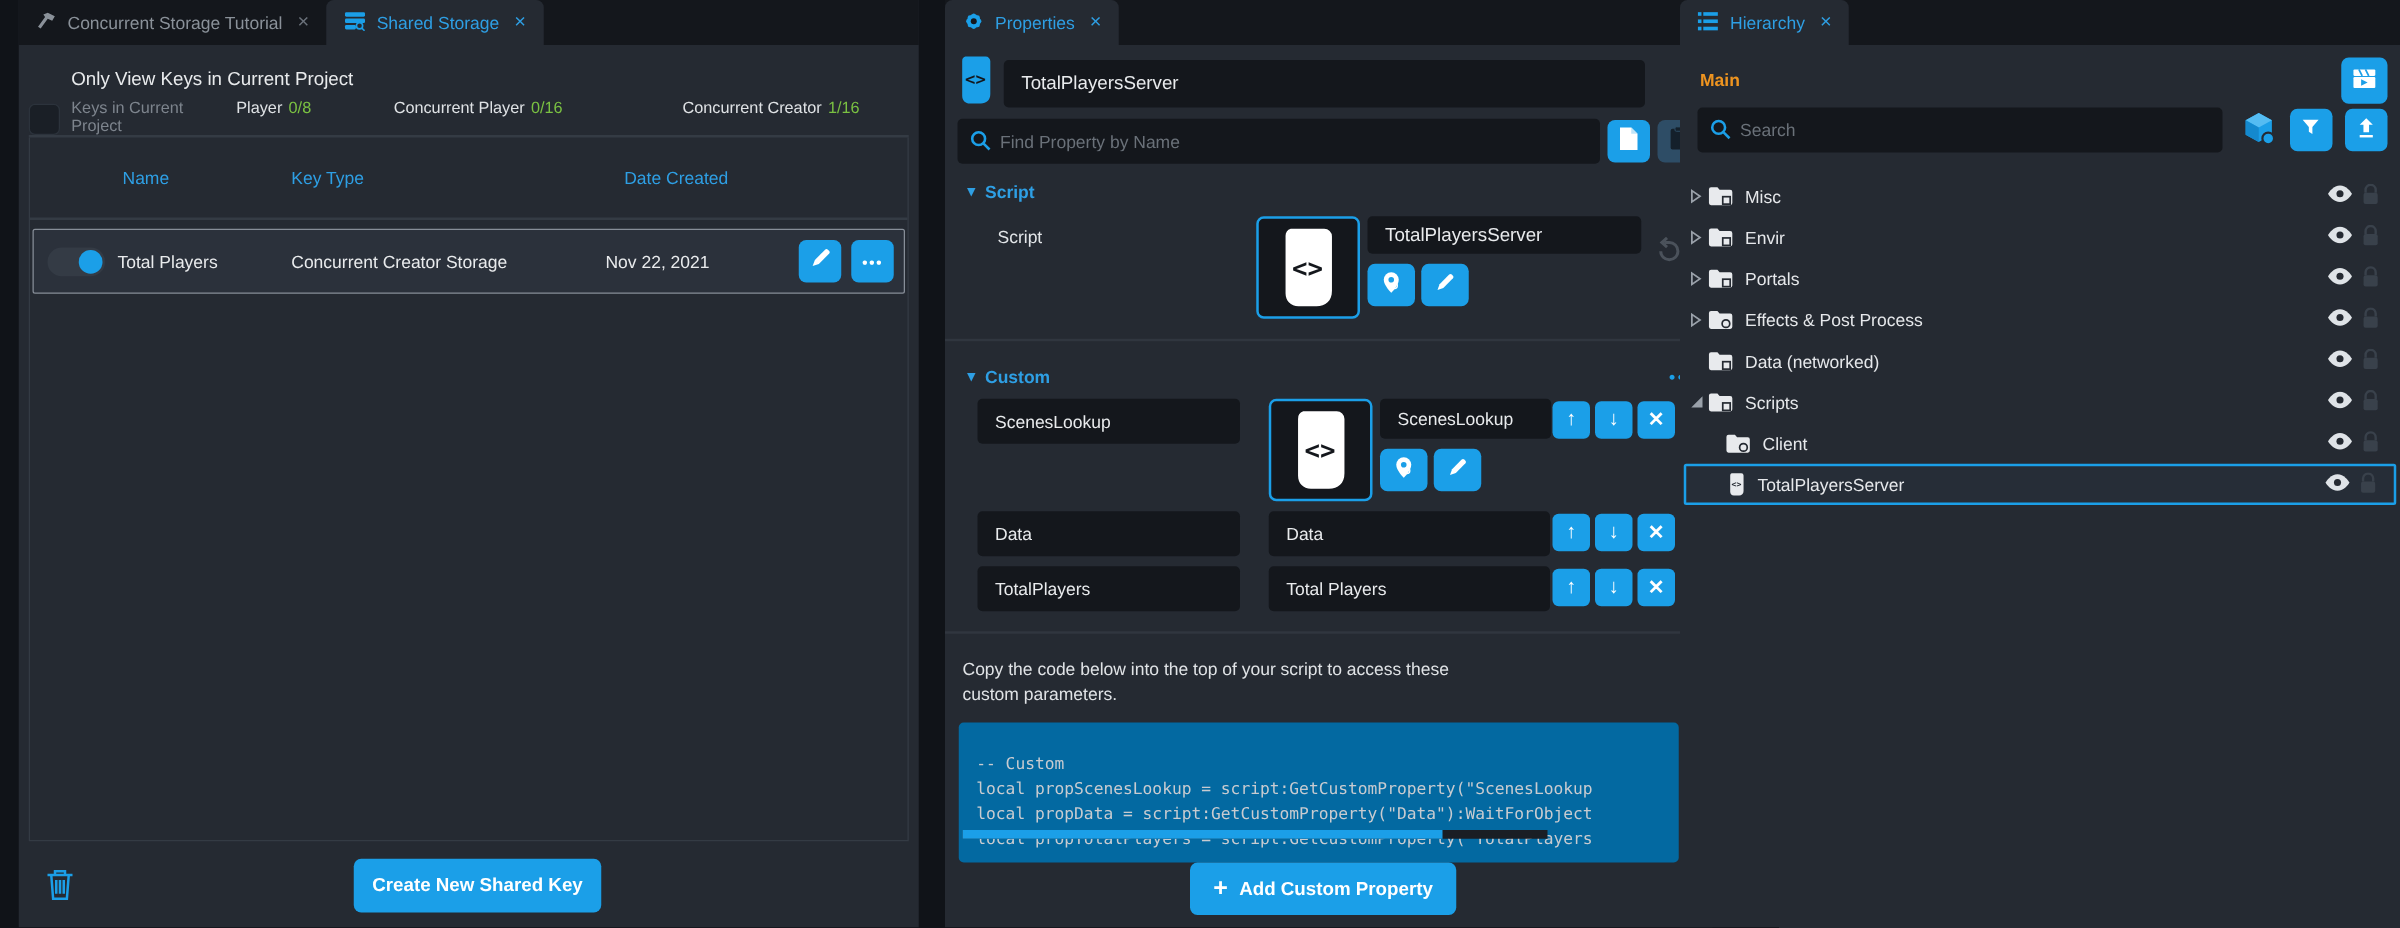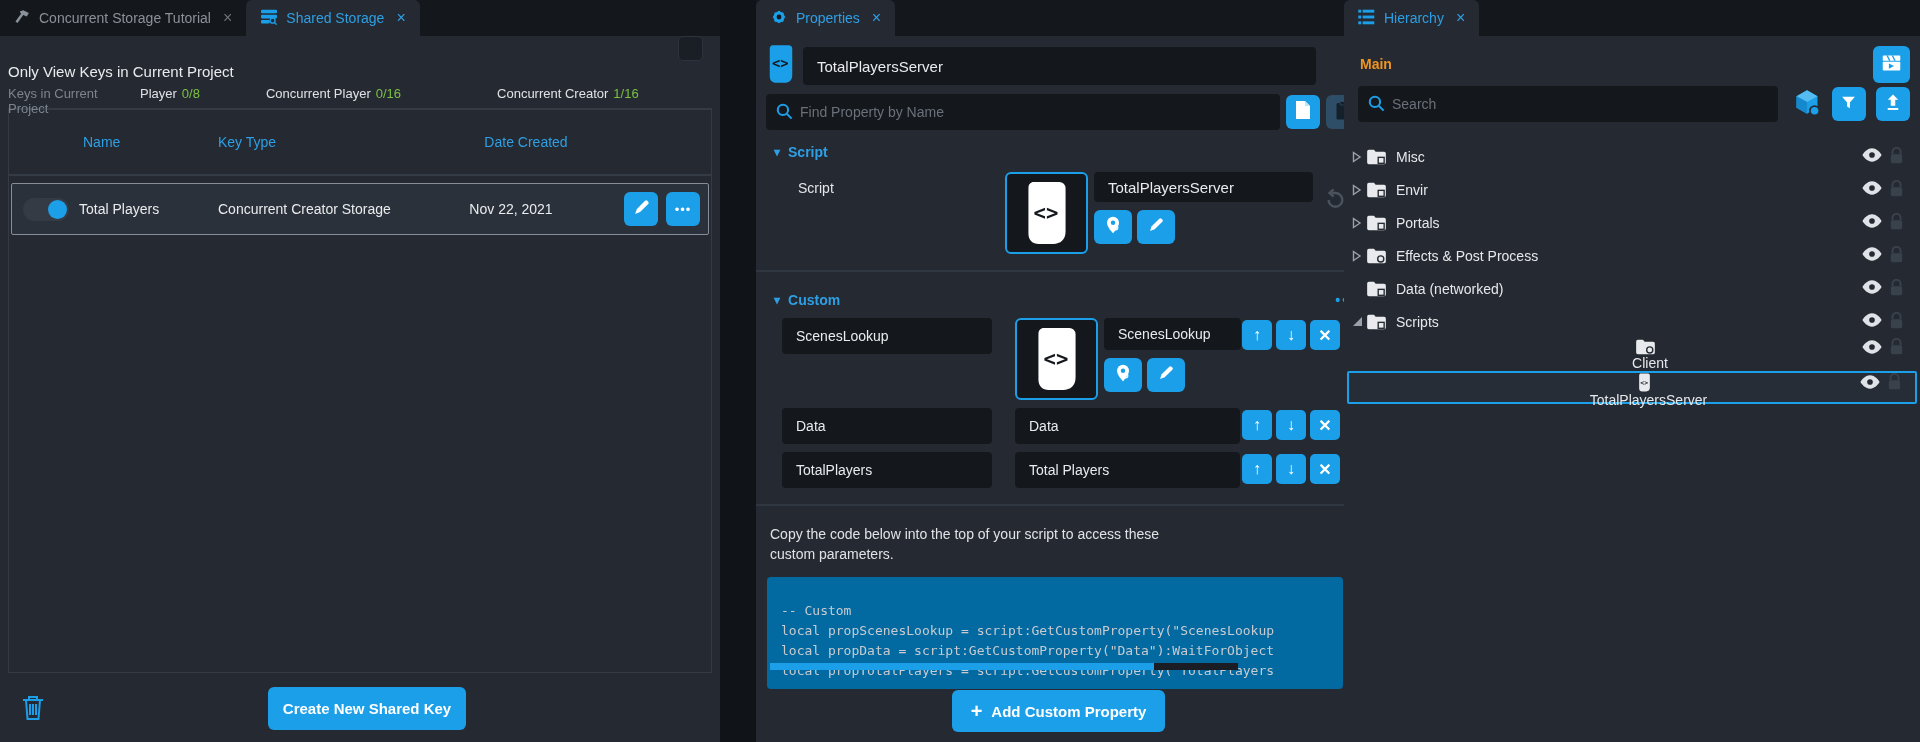--- a/index.html
+++ b/index.html
@@ -1,35 +1,35 @@
 <!DOCTYPE html>
 <html><head>
 <meta charset="utf-8">
 <style>
   * { margin:0; padding:0; box-sizing:border-box; }
   html,body { width:1920px; height:742px; overflow:hidden; background:#101318;
     font-family:"Liberation Sans", sans-serif; color:#E9EBED; }
   .app { position:relative; width:1920px; height:742px; }
   .panel { position:absolute; top:0; height:742px; background:#252A32; }
-  .panel-left { left:0; width:720px; }
+  .panel-left { left:15px; width:720px; }
   .panel-props { left:756px; width:614px; }
   .panel-hier { left:1344px; width:576px; }
 
   
   .tabbar { height:36px; background:#14171C; display:flex; align-items:stretch; }
   .tab { display:flex; align-items:center; gap:8px; padding:0 14px; font-size:14px;
     color:#8A9199; cursor:default; }
   .tab .close { font-size:16px; line-height:1; margin-left:4px; }
   .tab.active { background:#252A32; color:#2E9FE4; border-radius:6px 6px 0 0; }
   .tab.active .close { color:#2E9FE4; }
   .tab.inactive .close { color:#6B727B; }
 
   
   .ss-header { height:74px; margin:0 8px; border-bottom:2px solid #343B44;
-    display:flex; align-items:flex-end; position:relative;flex-direction:column; }
+    display:flex; align-items:flex-end; position:relative; }
   .checkbox { width:25px; height:25px; border-radius:5px; background:#1A1F26;
     border:1px solid #2C333C; flex:none; margin-right:9px; }
   .ss-head-text { display:flex; flex-direction:column; gap:6px; padding-top:2px; width:100%; }
   .ss-title { font-size:15px; color:#E9EBED; }
   .ss-stats { display:flex; align-items:baseline; font-size:13px; }
   .ss-stats .muted { color:#7D848D; width:132px; }
   .stat { color:#DFE2E5; }
   .stat b { font-weight:normal; color:#7AC142; margin-left:5px; }
   .stat.s1 { margin-left:0; }
   .stat.s2 { margin-left:66px; }
@@ -120,21 +120,21 @@
   .hier-search { display:flex; align-items:center; gap:9px; padding:4px 10px 0 14px;justify-content:space-between; }
   .hier-search .search-box { width:420px; flex:none; }
   .hbtn { width:34px; height:34px; border-radius:6px; background:#1B9FE8; display:flex;
     align-items:center; justify-content:center; flex:none; }
   .hbtn.top-right { position:absolute; right:10px; top:46px; width:37px; height:37px; }
   .tree { margin-top:18px; }
   .tree-row { height:33px; display:flex; align-items:center; font-size:14px; color:#E6E8EB;
     position:relative; padding-left:8px; }
   .tree-row .arrow { width:14px; flex:none; display:flex; align-items:center; }
   .tree-row .t-icon { margin:0 9px 0 0; flex:none; display:flex; }
-  .tree-row.lvl1 { padding-left:36px;flex-direction:column; }
+  .tree-row.lvl1 { padding-left:36px; }
   .tree-row.selected { background:#262D37; border:2px solid #1B9FE8; border-radius:2px;
     margin:0 3px; padding-left:33px; }
   .tree-row .t-label { flex:1; }
   .row-icons { display:flex; align-items:center; gap:7px; position:absolute; right:16px; }
   .tree-row.selected .row-icons { right:13px; }
 </style>
 </head>
 <body>
 
 <div class="app">

